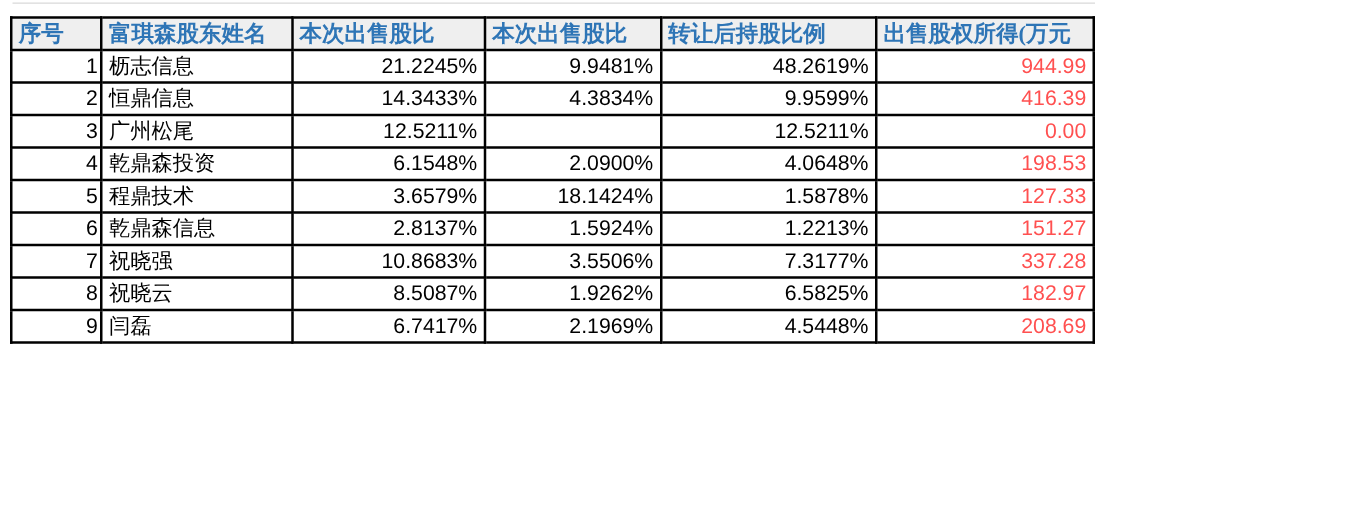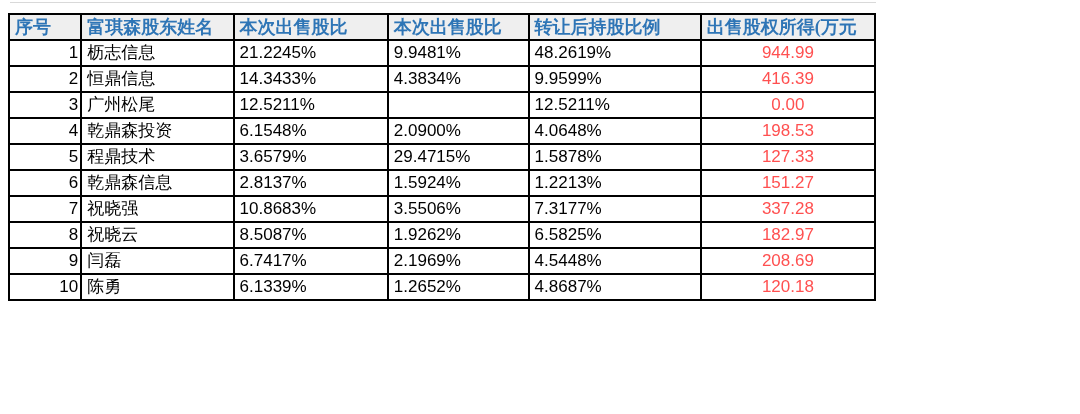--- a/index.html
+++ b/index.html
@@ -53,25 +53,25 @@
     text-align: right;
     font-family: "Liberation Sans", sans-serif;
     padding-right: 2px;
   }
   td.c-name {
     text-align: left;
     font-family: "Liberation Serif", serif;
     margin-top: 48px;
   }
   td.c-num {
-    text-align: left;
+    text-align: right;
     font-family: "Liberation Sans", sans-serif;
   }
   td.c-proceeds {
-    text-align: center;
+    text-align: right;
     font-family: "Liberation Sans", sans-serif;
     color: #ff5050;
   }
 </style>
 </head>
 <body>
 
 <div class="sheet">
   <div class="top-rule"></div>
 
@@ -124,21 +124,21 @@
           <td class="c-name">乾鼎森投资</td>
           <td class="c-num">6.1548%</td>
           <td class="c-num">2.0900%</td>
           <td class="c-num">4.0648%</td>
           <td class="c-proceeds">198.53</td>
         </tr>
         <tr>
           <td class="c-index">5</td>
           <td class="c-name">程鼎技术</td>
           <td class="c-num">3.6579%</td>
-          <td class="c-num">29.4715%</td>
+          <td class="c-num">18.1424%</td>
           <td class="c-num">1.5878%</td>
           <td class="c-proceeds">127.33</td>
         </tr>
         <tr>
           <td class="c-index">6</td>
           <td class="c-name">乾鼎森信息</td>
           <td class="c-num">2.8137%</td>
           <td class="c-num">1.5924%</td>
           <td class="c-num">1.2213%</td>
           <td class="c-proceeds">151.27</td>
@@ -160,23 +160,15 @@
           <td class="c-proceeds">182.97</td>
         </tr>
         <tr>
           <td class="c-index">9</td>
           <td class="c-name">闫磊</td>
           <td class="c-num">6.7417%</td>
           <td class="c-num">2.1969%</td>
           <td class="c-num">4.5448%</td>
           <td class="c-proceeds">208.69</td>
         </tr>
-        <tr>
-          <td class="c-index">10</td>
-          <td class="c-name">陈勇</td>
-          <td class="c-num">6.1339%</td>
-          <td class="c-num">1.2652%</td>
-          <td class="c-num">4.8687%</td>
-          <td class="c-proceeds">120.18</td>
-        </tr>
       </tbody>
   </table>
 </div>
 
 </body></html>

